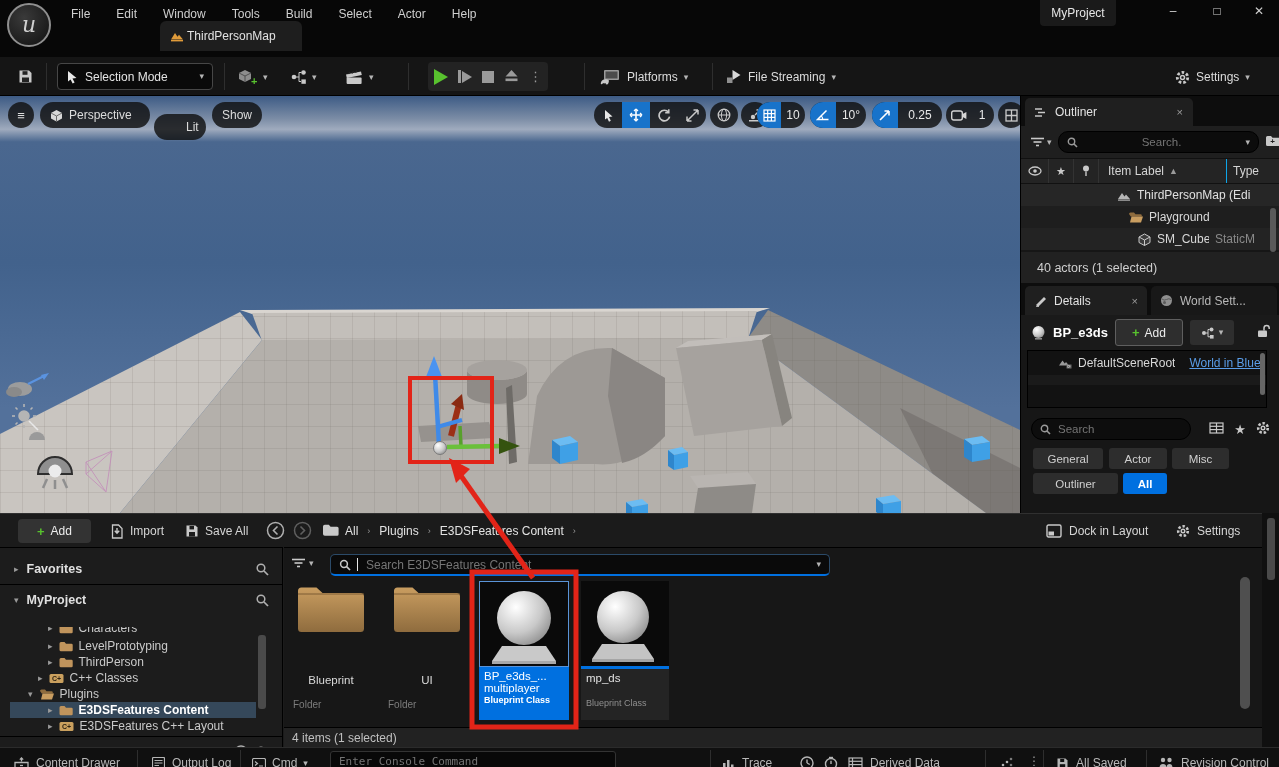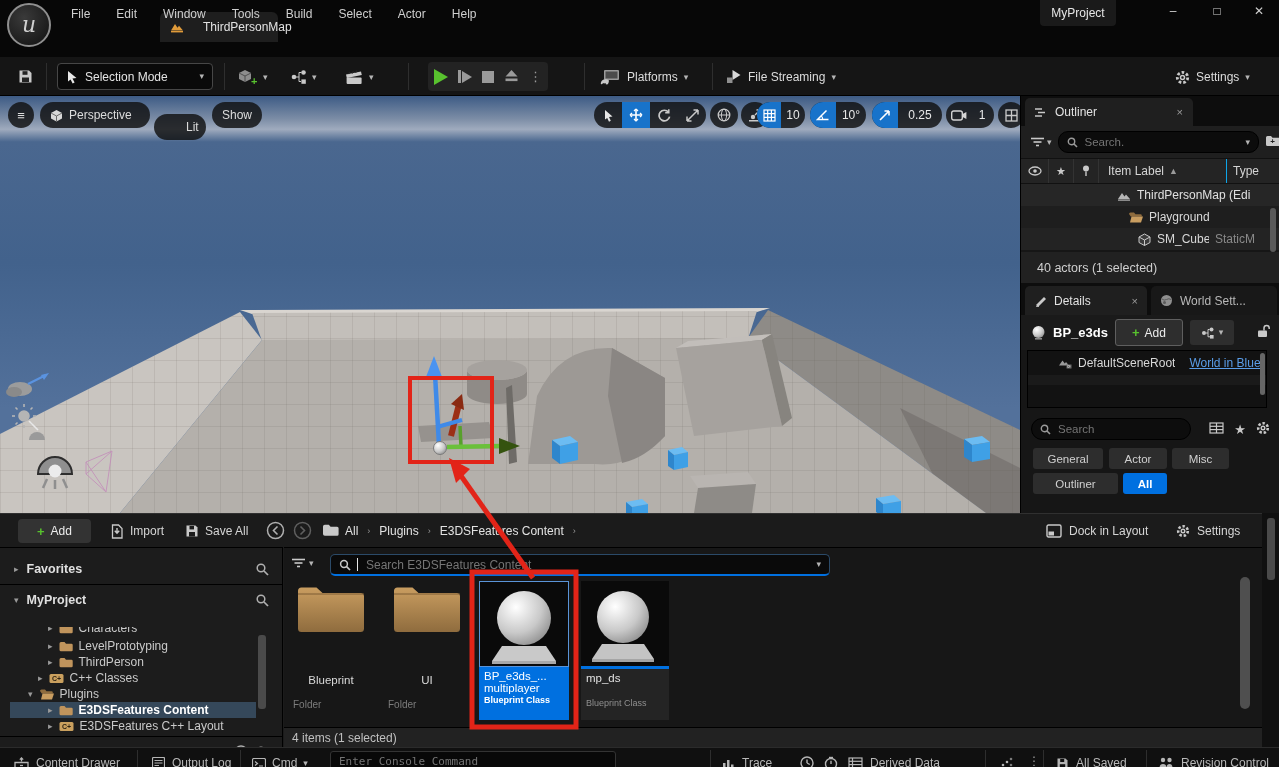--- a/index.html
+++ b/index.html
@@ -53,21 +53,21 @@
   <span style="padding:0 13px">Select</span>
   <span style="padding:0 13px">Actor</span>
   <span style="padding:0 13px">Help</span>
 </div>
 <div class="r" style="left:1040px;top:0;width:76px;height:26px;background:#1a1a1a;border-radius:0 0 4px 4px;display:flex;align-items:center;justify-content:center;color:#e6e6e6">MyProject</div>
 <div class="r" style="left:1160px;top:4px;width:26px;height:20px;text-align:center;color:#d0d0d0">–</div>
 <div class="r" style="left:1204px;top:4px;width:26px;height:20px;text-align:center;color:#d0d0d0">□</div>
 <div class="r" style="left:1246px;top:4px;width:26px;height:20px;text-align:center;color:#d0d0d0">✕</div>
 
 <div class="r" style="left:0;top:27px;width:1279px;height:30px;background:#070707"></div>
-<div class="r f" style="left:160px;top:12px;width:118px;height:30px;background:#1e1e1e;border-radius:6px 6px 0 0;padding-left:10px;box-sizing:border-box;gap:19px">
+<div class="r f" style="left:160px;top:21px;width:142px;height:30px;background:#1e1e1e;border-radius:6px 6px 0 0;padding-left:10px;box-sizing:border-box;gap:3px">
   <span class="f">
     <svg width="14" height="12">
         <path d="M1 9.5 L5 3 L7.5 6.8 L9 4.8 L13 9.5 Z" fill="#e09b3a"></path>
         <rect x="1" y="10" width="12" height="1.4" fill="#e09b3a"></rect>
       </svg>
   </span>
   <span style="color:#e2e2e2">ThirdPersonMap</span>
 </div>
 
 <div class="r" style="left:0;top:57px;width:1279px;height:39px;background:#151515;border-bottom:1px solid #000;box-sizing:border-box"></div>
@@ -394,21 +394,21 @@
           <line x1="2.5" y1="5" x2="10.5" y2="5"></line>
           <line x1="5" y1="8.5" x2="8" y2="8.5"></line>
         </svg>
       <span class="chev">▾</span>
     </span>
     <span class="f" style="flex:1;height:20px;background:#0c0c0c;border:1px solid #000;border-radius:10px;padding:0 8px;gap:5px">
       <svg width="11" height="11">
           <circle cx="4.5" cy="4.5" r="3.2" fill="none" stroke="#9a9a9a" stroke-width="1.4"></circle>
           <line x1="7" y1="7" x2="10" y2="10" stroke="#9a9a9a" stroke-width="1.6"></line>
         </svg>
-      <input style="flex: 1 1 0%; min-width: 0px; background: transparent; border: none; color: rgb(187, 187, 187); font-size: 11.5px;" placeholder="Search.">
+      <input style="flex: 1 1 0%; min-width: 0px; background: transparent; border: none; color: rgb(187, 187, 187); font-size: 11.5px; text-align: center;" placeholder="Search.">
       <span class="chev">▾</span>
     </span>
     <span>
       <svg width="16" height="13">
           <path d="M1 3.5 q0-1.5 1.5-1.5 h3.5 l1.5 1.8 h6 q1.3 0 1.3 1.3 v5.6 q0 1.3-1.3 1.3 h-11 q-1.5 0-1.5-1.5 Z" fill="#c9c9c9"></path>
           <text x="7.5" y="10" font-size="8" font-weight="bold" fill="#1f1f1f" text-anchor="middle">+</text>
         </svg>
     </span>
 
   </div>

